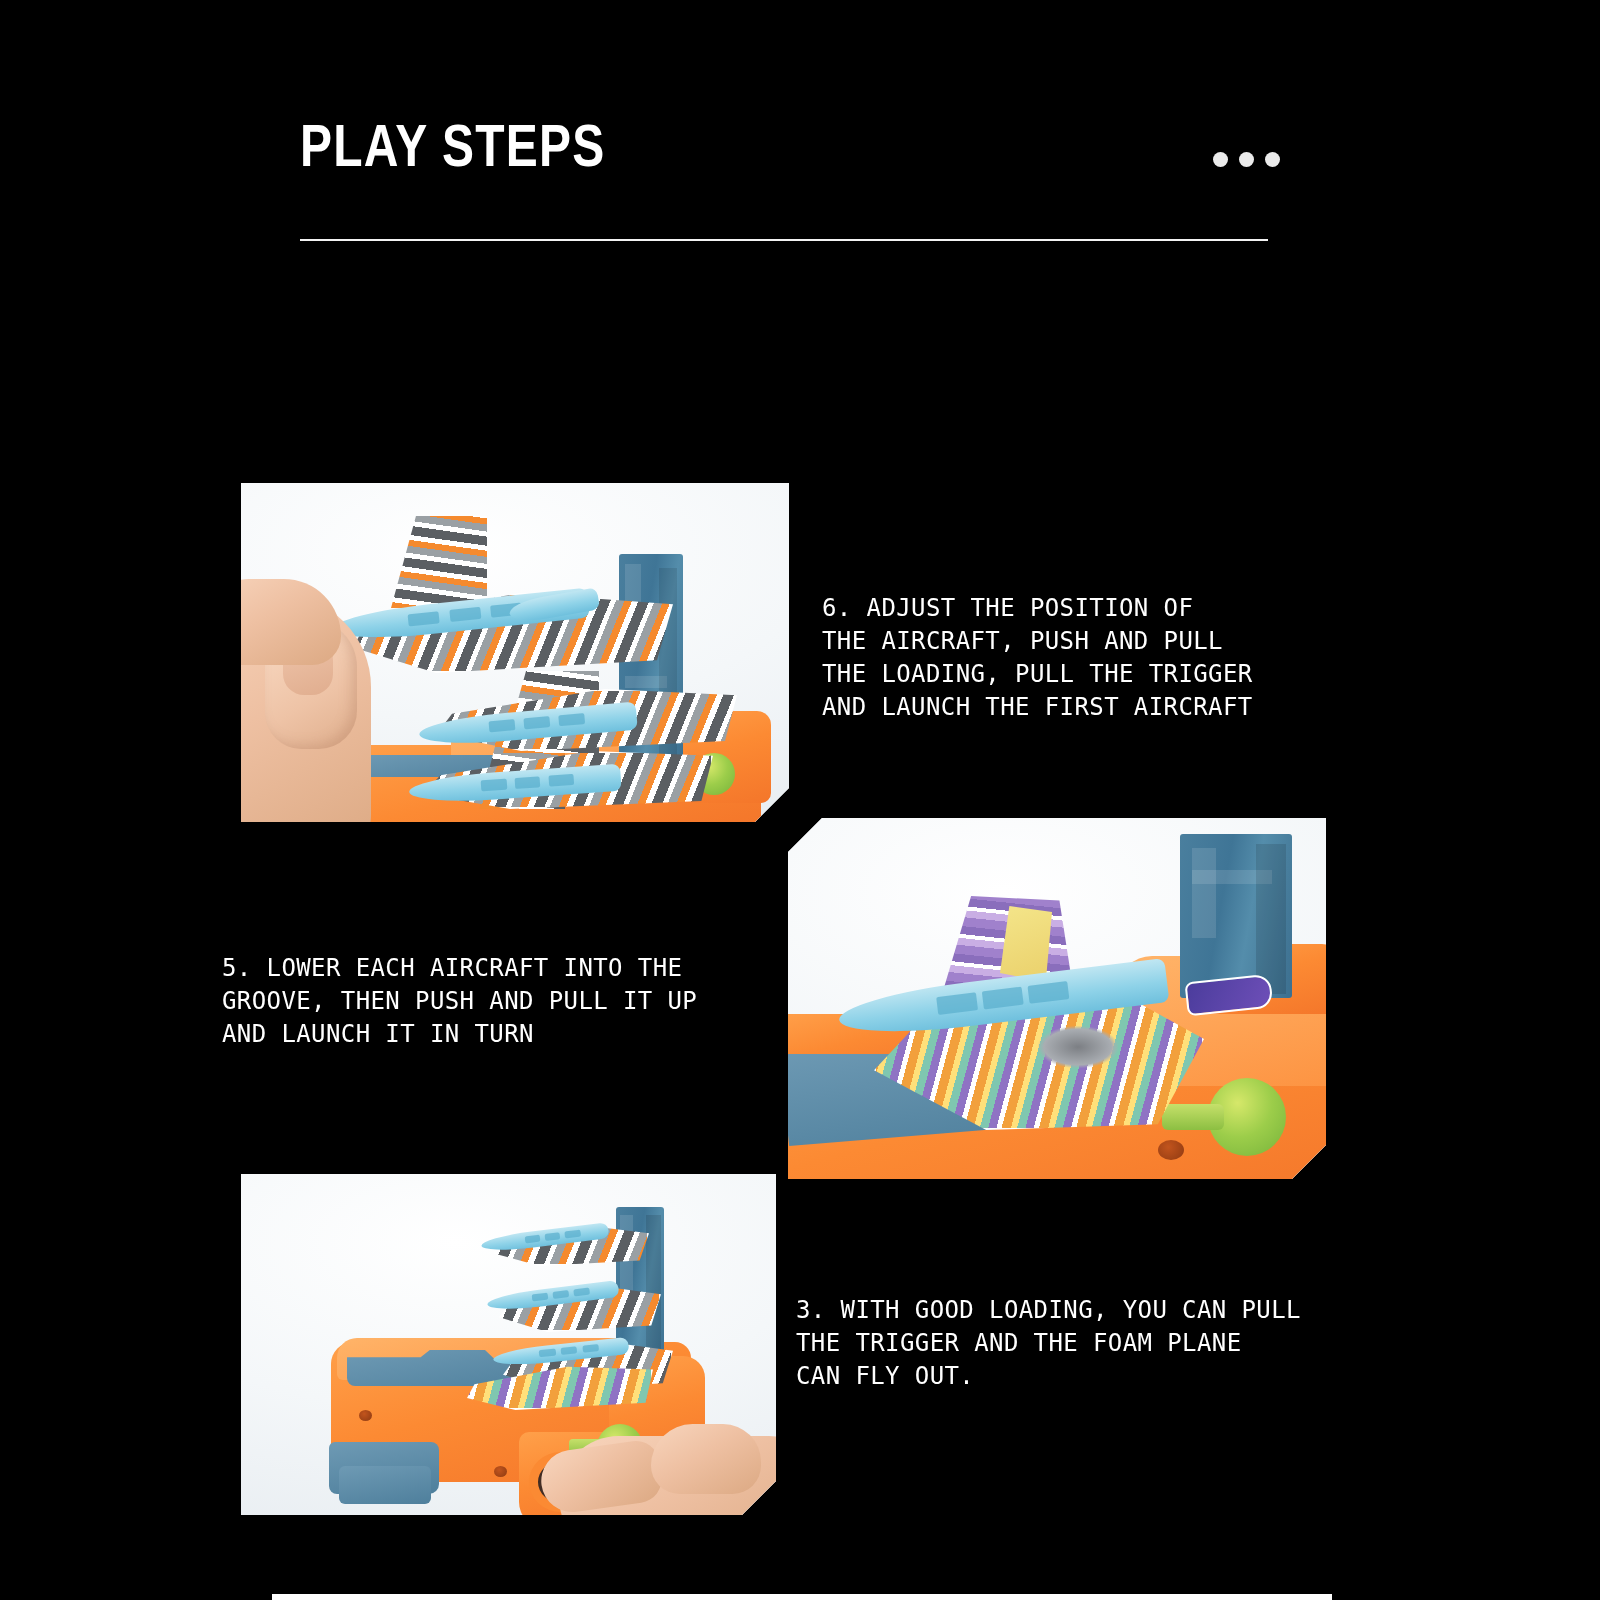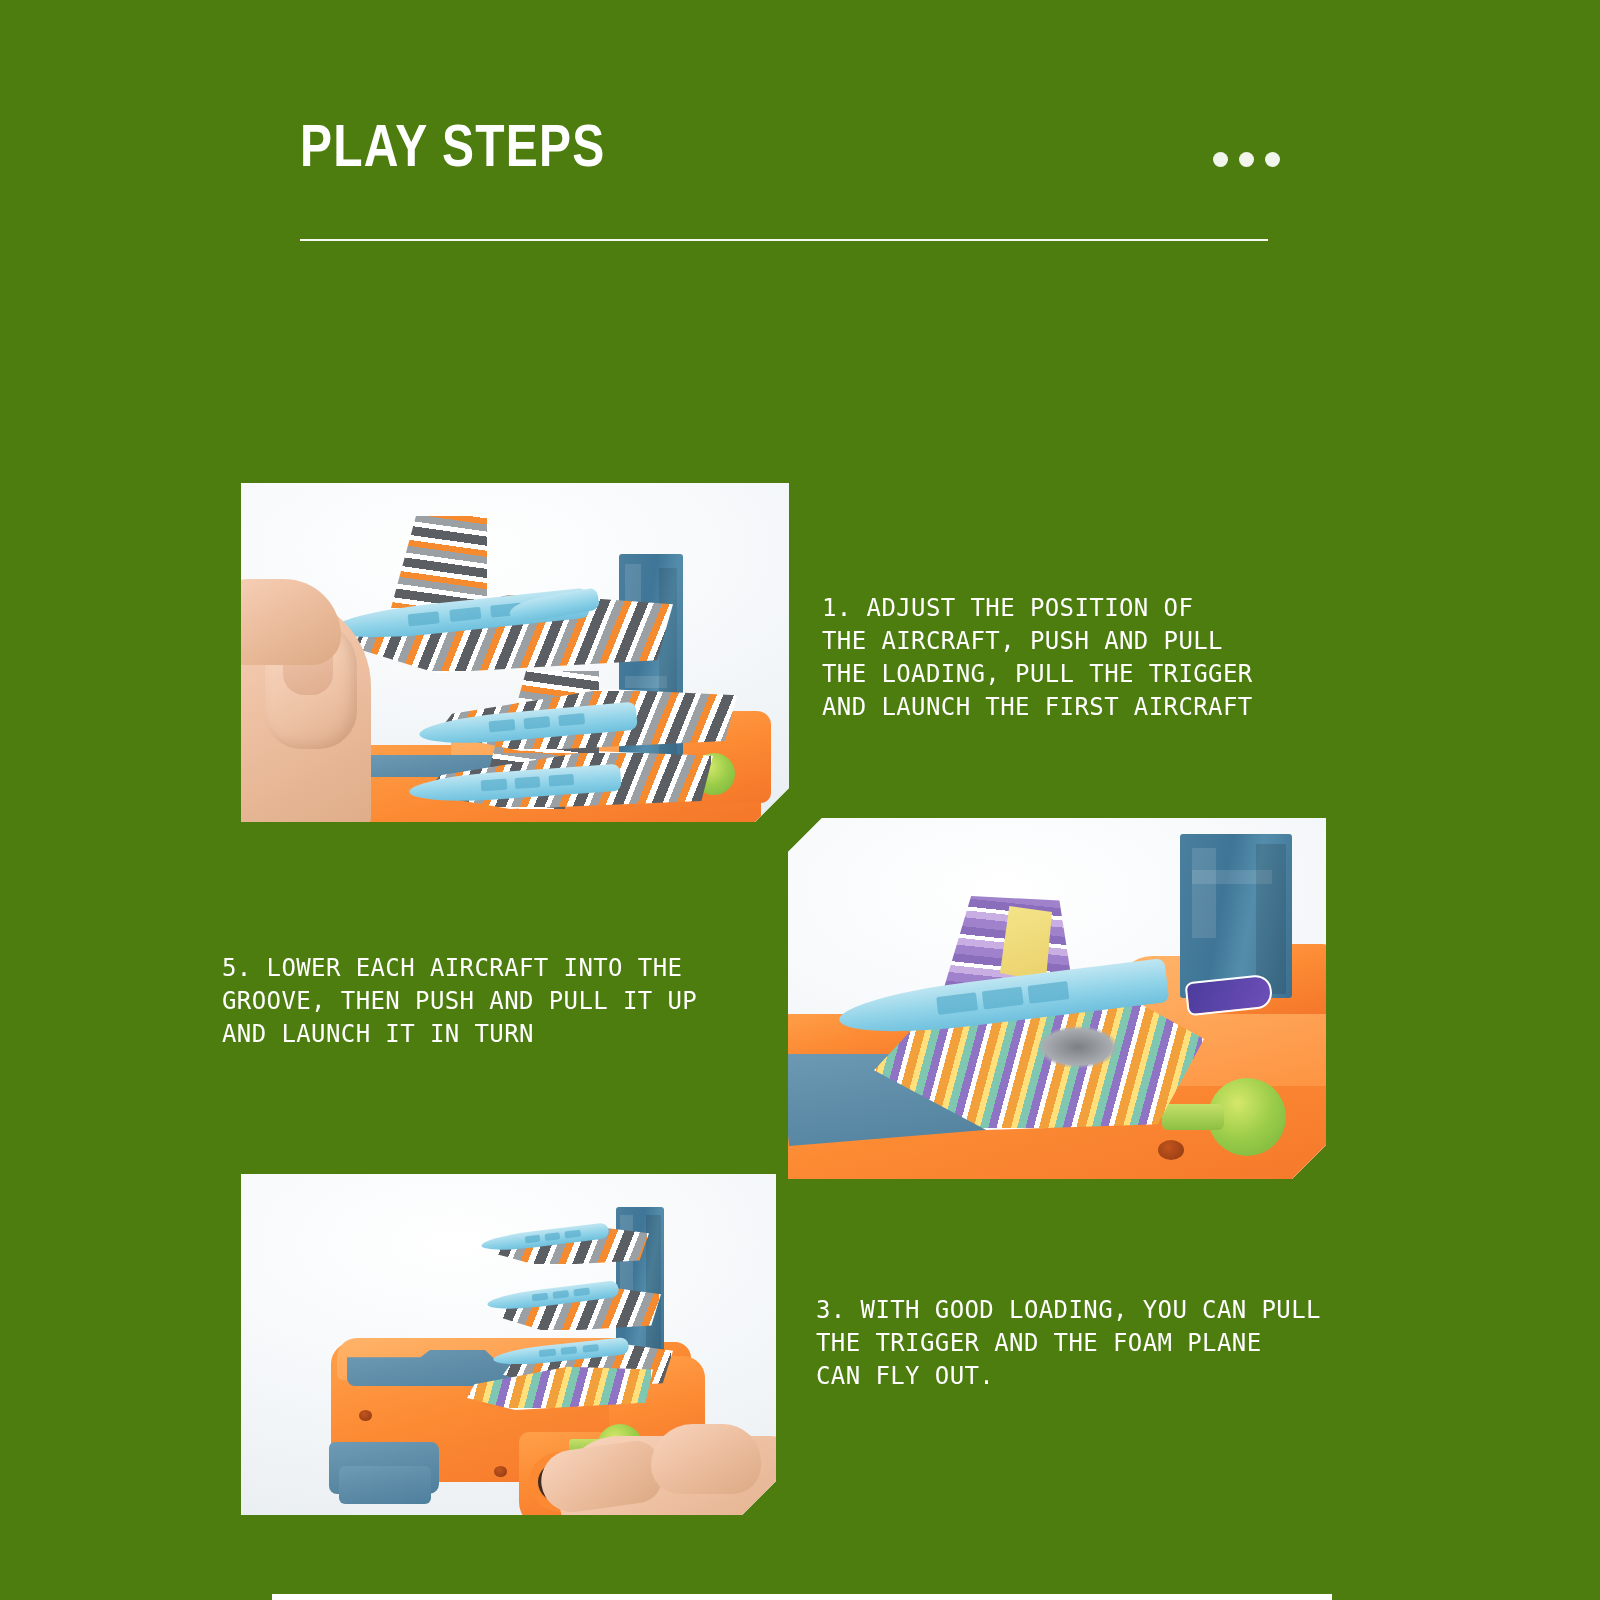--- a/index.html
+++ b/index.html
@@ -11,21 +11,21 @@
     height: 1600px;
     background: #8fadb7;
     font-family: "Liberation Sans", sans-serif;
     overflow: hidden;
     position: relative;
   }
 
   .page {
     position: absolute;
     inset: 0;
-    background: #4d7c0f;
+    background: #000000;
   }
 
   
   .header-title {
     position: absolute;
     left: 300px;
     top: 116px;
     font-family: "Liberation Sans Narrow", "Liberation Sans", sans-serif;
     font-size: 60px;
     font-weight: bold;
@@ -200,21 +200,21 @@
     position: absolute;
     color: #ffffff;
     font-family: "DejaVu Sans Mono", "Liberation Mono", monospace;
     font-size: 24px;
     line-height: 33px;
     letter-spacing: .4px;
     white-space: pre-line;
   }
   #step1-text { left: 822px; top: 592px; width: 540px; }
   #step2-text { left: 222px; top: 952px; width: 545px; }
-  #step3-text { left: 816px; top: 1294px; width: 580px; }
+  #step3-text { left: 796px; top: 1294px; width: 580px; }
 
   
   .bottom-strip {
     position: absolute;
     left: 272px;
     top: 1594px;
     width: 1060px;
     height: 8px;
     background: #ffffff;
   }
@@ -404,21 +404,21 @@
 
       <div class="part skin" style="left:318px; top:262px; width:250px; height:130px;
                   border-radius:60px 40px 20px 70px;"></div>
       <div class="part skin" style="left:300px; top:272px; width:120px; height:62px;
                   border-radius:34px 26px 26px 34px; transform:rotate(-8deg);"></div>
       <div class="part skin" style="left:410px; top:250px; width:110px; height:70px;
                   border-radius:44px 40px 30px 30px;"></div>
     </div>
   </div>
 
-  <div class="step-text" id="step1-text">1.  ADJUST THE POSITION OF
+  <div class="step-text" id="step1-text">6.  ADJUST THE POSITION OF
 THE AIRCRAFT,  PUSH AND PULL
 THE LOADING,  PULL THE TRIGGER
 AND LAUNCH THE FIRST AIRCRAFT</div>
 
   <div class="step-text" id="step2-text">5.  LOWER EACH AIRCRAFT INTO THE
 GROOVE,  THEN PUSH AND PULL IT UP
 AND LAUNCH IT IN TURN</div>
 
   <div class="step-text" id="step3-text">3.  WITH GOOD LOADING,  YOU CAN PULL
 THE TRIGGER AND THE FOAM PLANE

